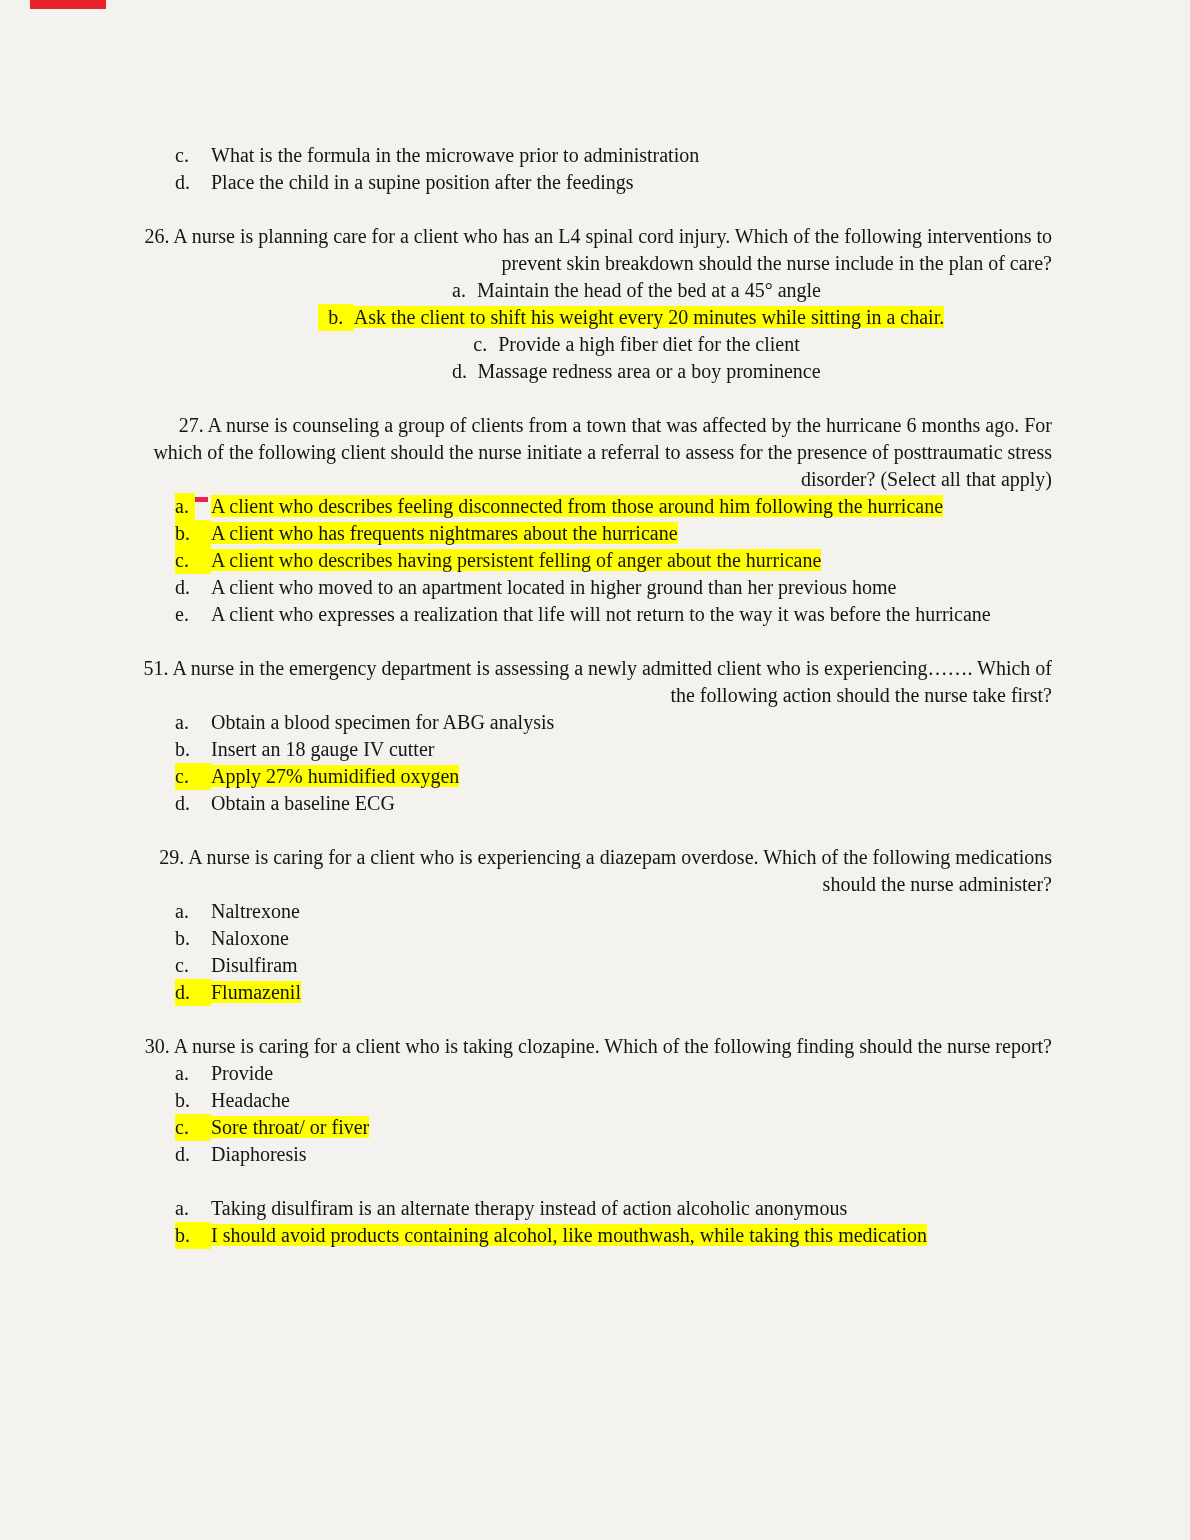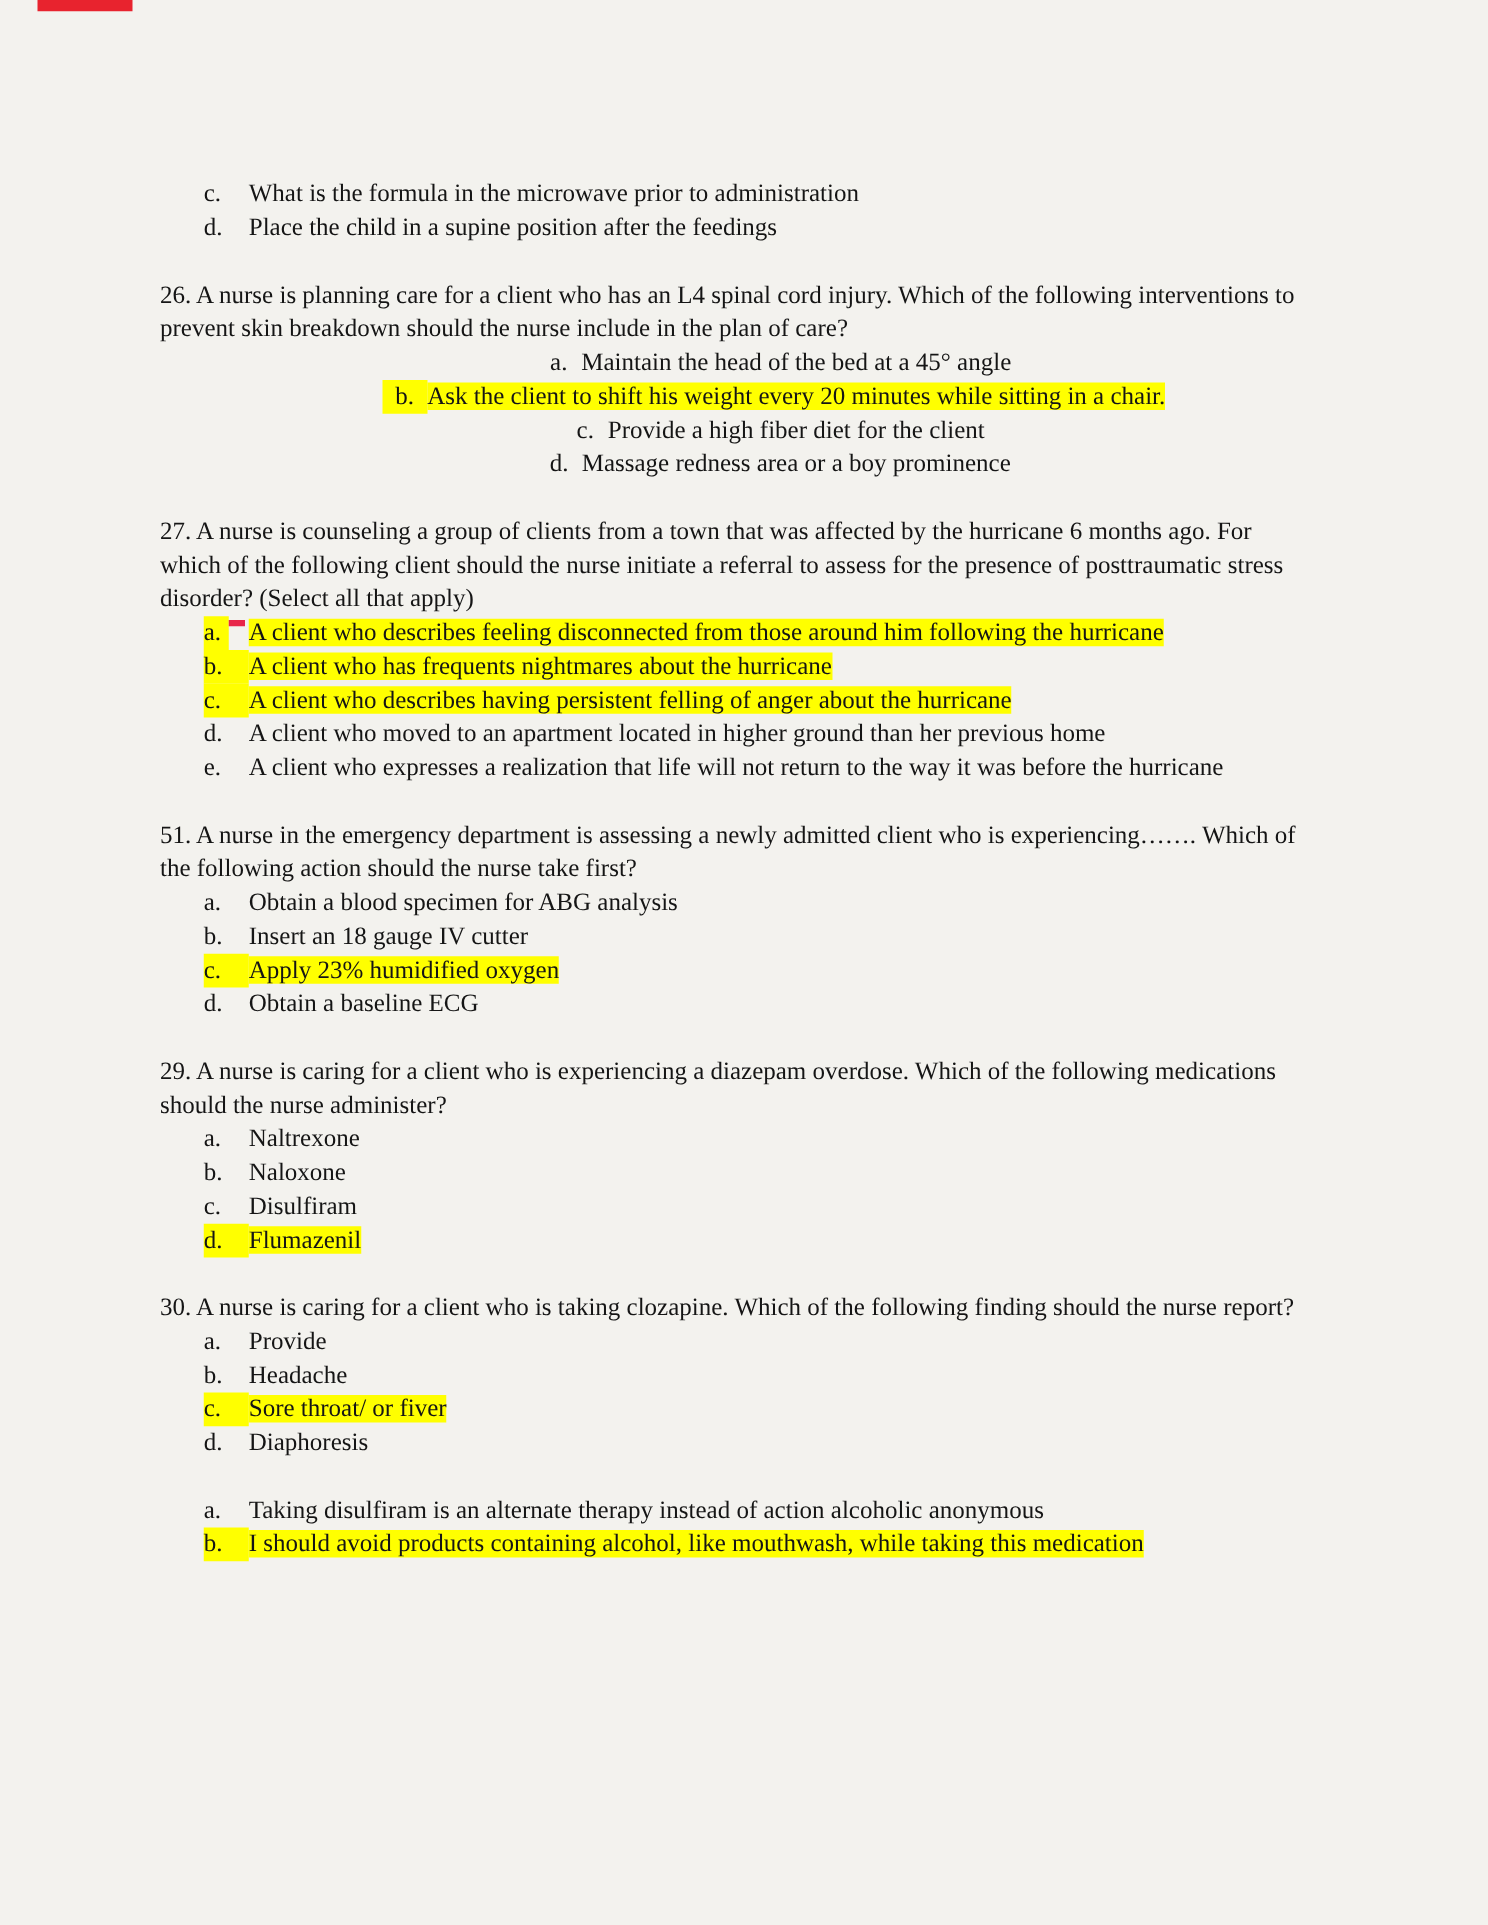--- a/index.html
+++ b/index.html
@@ -14,29 +14,29 @@
   }
   .red-bar {
     position: absolute;
     left: 30px;
     top: 0;
     width: 76px;
     height: 9px;
   }
   .doc {
     position: absolute;
-    left: 128px;
+    left: 140px;
     top: 142px;
     width: 912px;
     font-size: 20px;
     line-height: 27px;
   }
   .question { margin-top: 27px; }
   .question:first-child { margin-top: 0; }
-  .stem { margin: 0; }
+  .stem { margin: 0; text-align: right; }
   .options { margin: 0; }
   .option {
     padding-left: 71px;
   }
   .option .opt-label {
     display: inline-block;
     width: 36px;
     margin-left: -36px;
   }
   .deep .option { padding-left: 106px; text-align: center; }
@@ -77,21 +77,21 @@
         <div class="option"><span class="opt-label hl">c.</span><span class="opt-text hl">A client who describes having persistent felling of anger about the hurricane</span></div>
         <div class="option"><span class="opt-label">d.</span><span class="opt-text">A client who moved to an apartment located in higher ground than her previous home</span></div>
         <div class="option"><span class="opt-label">e.</span><span class="opt-text">A client who expresses a realization that life will not return to the way it was before the hurricane</span></div>
       </div>
     </div>
     <div class="question">
       <div class="stem">51. A nurse in the emergency department is assessing a newly admitted client who is experiencing……. Which of the following action should the nurse take first?</div>
       <div class="options">
         <div class="option"><span class="opt-label">a.</span><span class="opt-text">Obtain a blood specimen for ABG analysis</span></div>
         <div class="option"><span class="opt-label">b.</span><span class="opt-text">Insert an 18 gauge IV cutter</span></div>
-        <div class="option"><span class="opt-label hl">c.</span><span class="opt-text hl">Apply 23% humidified oxygen</span></div>
+        <div class="option"><span class="opt-label hl">c.</span><span class="opt-text hl">Apply 27% humidified oxygen</span></div>
         <div class="option"><span class="opt-label">d.</span><span class="opt-text">Obtain a baseline ECG</span></div>
       </div>
     </div>
     <div class="question">
       <div class="stem">29. A nurse is caring for a client who is experiencing a diazepam overdose. Which of the following medications should the nurse administer?</div>
       <div class="options">
         <div class="option"><span class="opt-label">a.</span><span class="opt-text">Naltrexone</span></div>
         <div class="option"><span class="opt-label">b.</span><span class="opt-text">Naloxone</span></div>
         <div class="option"><span class="opt-label">c.</span><span class="opt-text">Disulfiram</span></div>
         <div class="option"><span class="opt-label hl">d.</span><span class="opt-text hl">Flumazenil</span></div>

